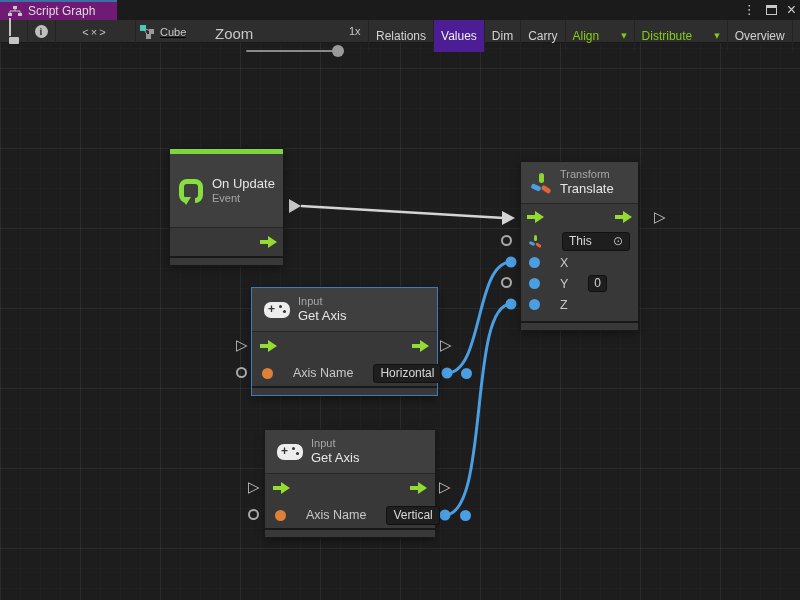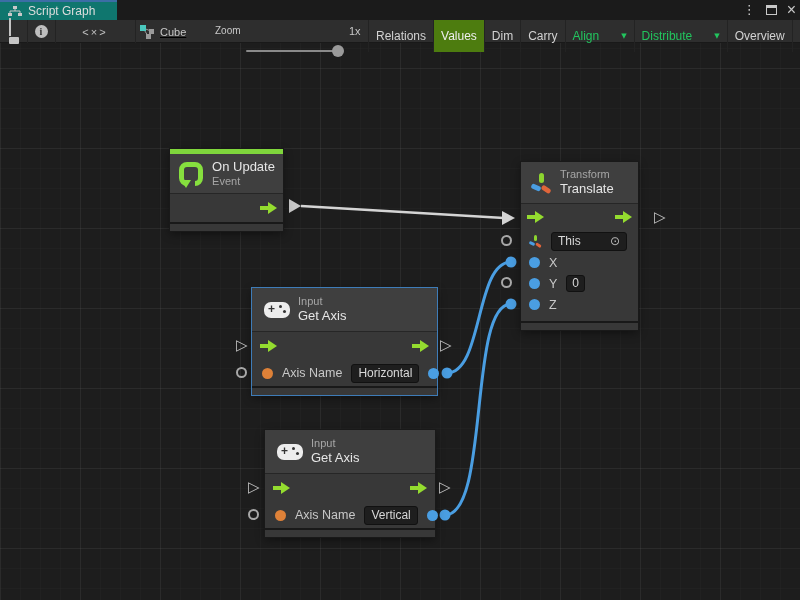--- a/index.html
+++ b/index.html
@@ -2,21 +2,21 @@
 <html><head>
 <meta charset="utf-8">
 <style>
   * { margin:0; padding:0; box-sizing:border-box; }
   html,body { width:800px; height:600px; overflow:hidden; background:#1E1E1E;
     font-family:"Liberation Sans", sans-serif; }
   body { position:relative; }
 
   
   .tabbar { position:absolute; left:0; top:0; width:800px; height:20px; background:#1B1B1B; z-index:20; }
-  .tab { position:absolute; left:0; top:0; width:117px; height:20px; background:#0f766e;
+  .tab { position:absolute; left:0; top:0; width:117px; height:20px; background:#701a75;
          border-top:2px solid #3B6EA5; display:flex; align-items:center; gap:6px; padding:0 8px; }
   .tab-label { font-size:12px; color:#DDDDDD; white-space:nowrap; }
   .winicons { position:absolute; right:4px; top:0; height:20px; display:flex; align-items:center; gap:10px; }
   .kebab { color:#C8C8C8; font-size:13px; line-height:20px; font-family:"DejaVu Sans",sans-serif; }
   .maxbox { width:11px; height:10px; border:1.5px solid #C8C8C8; border-top:3px solid #C8C8C8; }
   .closex { color:#C8C8C8; font-size:16px; line-height:18px; }
 
   
   .toolbar { position:absolute; left:0; top:20px; width:800px; height:23px; background:#2E2E2E;
              border-bottom:1px solid #191919; z-index:20; }
@@ -24,30 +24,30 @@
   .tsep { position:absolute; top:0; width:1px; height:23px; background:#232323; }
   .lockwrap { left:0; width:27px; }
   .lock-shackle { width:7px; height:5px; border:1.5px solid #C4C4C4; border-bottom:none; border-radius:4px 4px 0 0; margin:0 auto; }
   .lock-body { width:10px; height:7px; background:#C4C4C4; border-radius:1px; }
   .infowrap { left:27px; width:28px; }
   .info-circle { width:13px; height:13px; border-radius:50%; background:#BFBFBF; color:#2E2E2E;
                  font-size:10px; font-weight:bold; text-align:center; line-height:13px; font-family:"Liberation Serif",serif; }
   .codewrap { left:55px; width:80px; color:#C0C0C0; font-size:11px; letter-spacing:2px; }
   .cubewrap { position:absolute; left:140px; top:0; height:23px; display:flex; align-items:center; gap:5px;text-decoration:underline; }
   .cube-label { font-size:11px; color:#C8C8C8; }
-  .zoom-label { position:absolute; left:215px; top:5px; font-size:10px; color:#C8C8C8; }
+  .zoom-label { position:absolute; left:215px; top:5px; font-size:15px; color:#C8C8C8; }
   .zoom-track { position:absolute; left:246px; top:30px; width:90px; height:2px; background:#8A8A8A; border-radius:1px; }
   .zoom-handle { position:absolute; left:332px; top:25px; width:12px; height:12px; border-radius:50%; background:#9A9A9A; }
   .zoom-value { position:absolute; left:349px; top:5px; font-size:11px; color:#C8C8C8; }
 
   .tb-right { position:absolute; left:368px; top:0; right:0; height:23px; display:flex; }
   .tbtn { height:23px; display:flex; align-items:center; gap:4px; padding:16px 7px;
           border-left:1px solid #232323; font-size:12px; color:#D2D2D2; white-space:nowrap; }
-  .tbtn.active { background:#4d7c0f; color:#EFEFEF; }
-  .tbtn.disabled { color:#22c55e;gap:22px; }
+  .tbtn.active { background:#4c1d95; color:#EFEFEF; }
+  .tbtn.disabled { color:#84cc16;gap:22px; }
   .dd { font-size:7px; line-height:7px; font-family:"DejaVu Sans",sans-serif; }
   .tbtn.grow { flex:1; justify-content:flex-start; }
 
   
   .graph { position:absolute; left:0; top:43px; width:800px; height:557px; background-color:#1D1D1D;
     background-image:
       linear-gradient(to right, rgba(255,255,255,0.045) 1px, transparent 1px),
       linear-gradient(to bottom, rgba(255,255,255,0.045) 1px, transparent 1px),
       linear-gradient(to right, rgba(255,255,255,0.016) 1px, transparent 1px),
       linear-gradient(to bottom, rgba(255,255,255,0.016) 1px, transparent 1px);
@@ -60,21 +60,21 @@
 
   
   .node { position:absolute; background:#383838; z-index:10;
           box-shadow:0 0 0 1px #191919, 0 3px 9px rgba(0,0,0,0.45); }
   .node.selected { box-shadow:0 0 0 1px #3E7CB8, 0 3px 9px rgba(0,0,0,0.45); }
   .event-bar { height:5px; background:#7FD63C; }
   .nheader { background:#3F3F3F; display:flex; align-items:center; gap:8px; padding:5px 9px;
              border-bottom:1px solid #262626; }
   .ntitle { font-size:13px; color:#E6E6E6; line-height:16px; white-space:nowrap; }
   .ncat { font-size:11px; color:#A6A6A6; line-height:13px; white-space:nowrap; }
-  .nrow { display:flex; align-items:center; padding:0 8px; gap:9px; }
+  .nrow { display:flex; align-items:center; padding:0 8px; gap:20px; }
   .nfooter { height:9px; background:#383838; border-top:2px solid #191919; }
 
   .garrow { position:relative; width:17px; height:12px; flex:none; }
   .garrow::before { content:""; position:absolute; left:0; top:4px; width:8px; height:4px; background:#94DC2F; }
   .garrow::after  { content:""; position:absolute; left:8px; top:0; width:0; height:0;
                     border-left:9px solid #94DC2F; border-top:6px solid transparent; border-bottom:6px solid transparent; }
 
   .pdot { width:11px; height:11px; border-radius:50%; flex:none; }
   .pdot.blue { background:#4A9EE2; }
   .pdot.orange { background:#DE8138; }
@@ -143,21 +143,21 @@
 <span class="htri" style="left:236px;top:338px;">▷</span>
 <span class="hcirc" style="left:236px;top:367px;"></span>
 <span class="htri" style="left:440px;top:338px;">▷</span>
 
 <span class="htri" style="left:248px;top:480px;">▷</span>
 <span class="hcirc" style="left:248px;top:509px;"></span>
 <span class="htri" style="left:439px;top:480px;">▷</span>
 
 <div class="node" style="left:170px;top:149px;width:113px;">
   <div class="event-bar"></div>
-  <div class="nheader" style="padding:5px 8px;justify-content:center;">
+  <div class="nheader" style="padding:22px 8px;">
     <span class="loop">
       <span class="ring"></span>
         <span class="notch"></span>
         <span class="head"></span>
     </span>
     <span>
       <div class="ntitle">On Update</div>
       <div class="ncat">Event</div>
     </span>
   </div>

